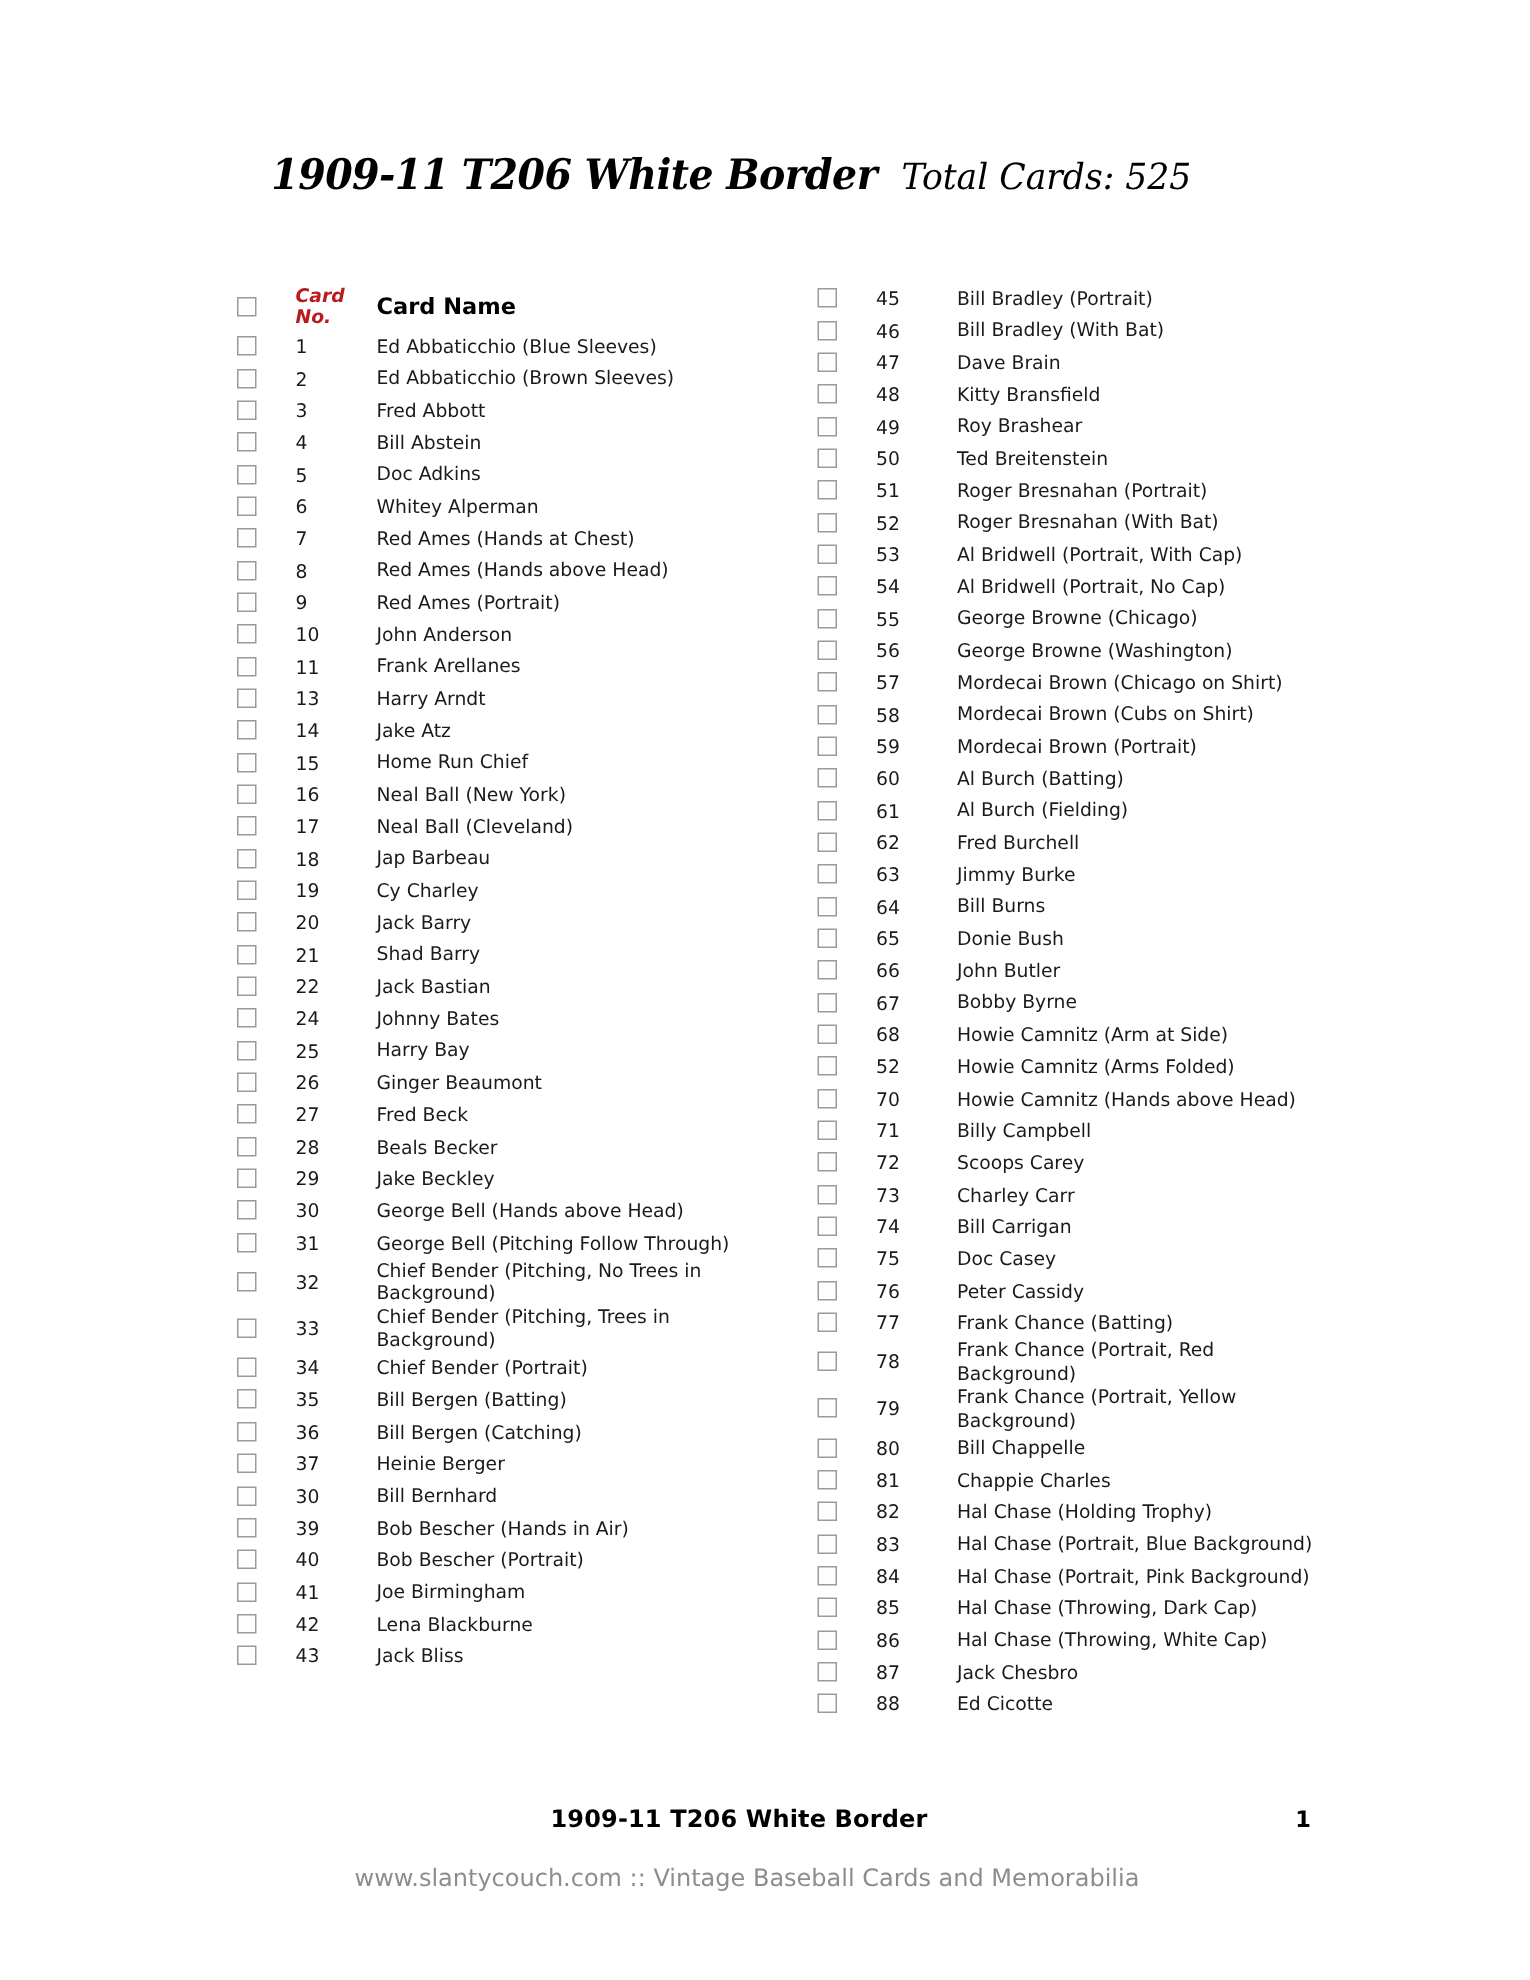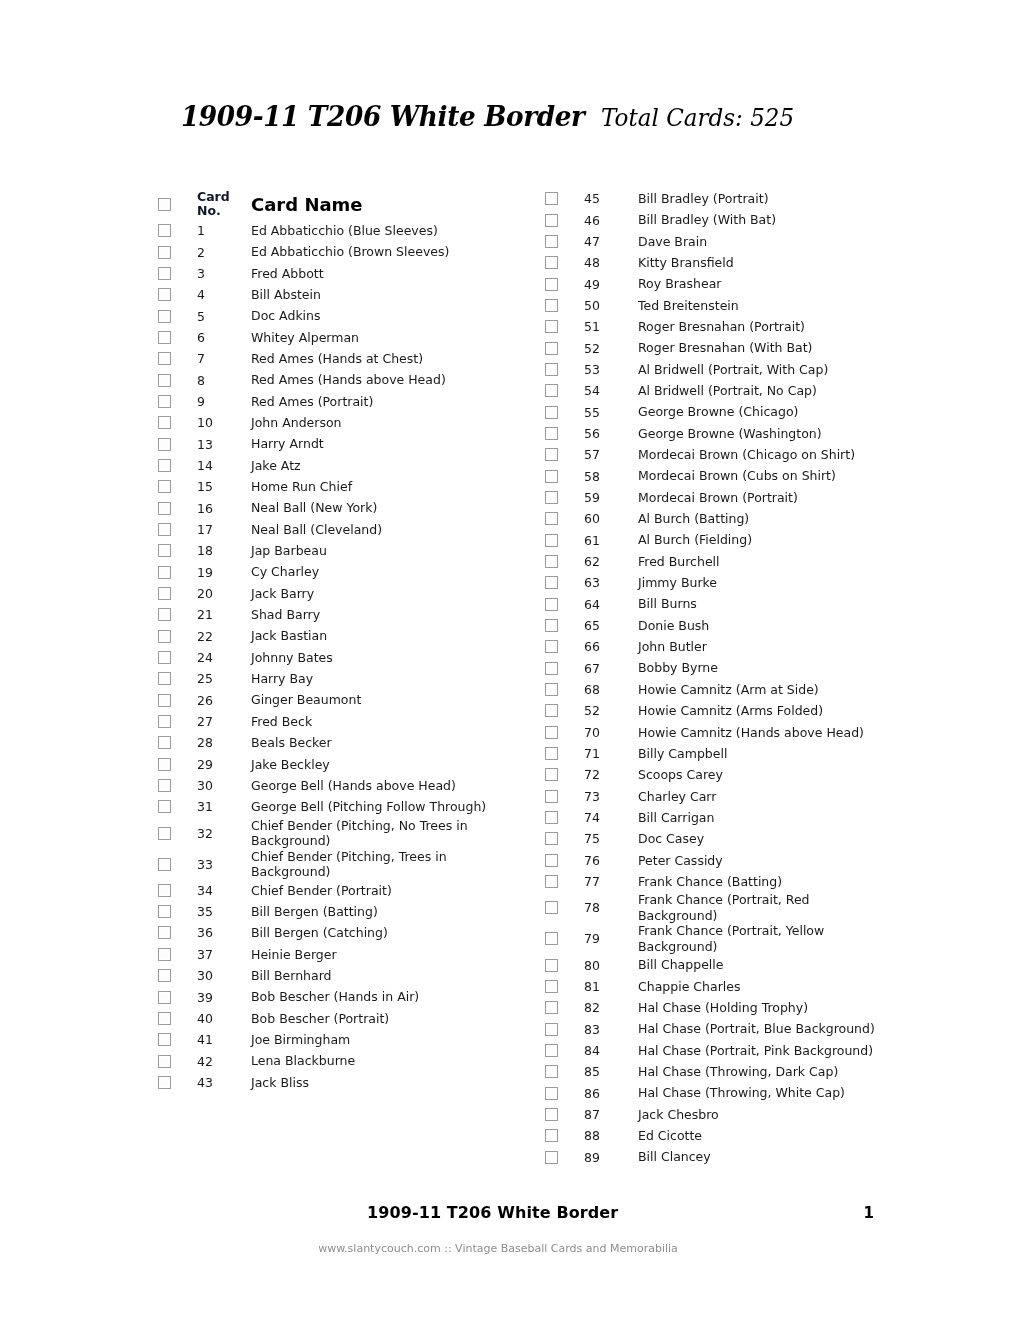--- a/index.html
+++ b/index.html
@@ -106,27 +106,28 @@
   }
 
   .hdr-num {
     flex: 0 0 52px;
     width: 52px;
     padding-left: 26px;
     box-sizing: border-box;
     font-size: 12.5px;
     line-height: 14px;
     font-weight: bold;
-    color: #0f172a;
+    color: #b91c1c;
+    font-style: italic;
   }
   .hdr-name {
     flex: 1 1 auto;
     padding-left: 28px;
     box-sizing: border-box;
-    font-size: 18px;
+    font-size: 15px;
     line-height: 15px;
     font-weight: bold;
     color: #000;
   }
 
   
   .footer-title-row {
     position: absolute;
     left: 262px;
     top: 1203px;
@@ -146,21 +147,21 @@
     font-size: 15px;
     font-weight: bold;
     color: #000;
   }
   .footer-url {
     position: absolute;
     left: 0;
     top: 1242px;
     width: 996px;
     text-align: center;
-    font-size: 11px;
+    font-size: 16px;
     color: #8d8d8d;
   }
 </style>
 </head>
 <body>
 
 <div class="doc-header">
   <div class="doc-title">1909-11 T206 White Border</div>
   <div class="doc-total">Total Cards: 525</div>
 </div>
@@ -222,20 +223,25 @@
           <span class="num">9</span>
           <span class="name">Red Ames (Portrait)</span>
         </div>
         <div class="row">
           <span class="cb"></span>
           <span class="num">10</span>
           <span class="name">John Anderson</span>
         </div>
         <div class="row">
           <span class="cb"></span>
+          <span class="num">11</span>
+          <span class="name">Frank Arellanes</span>
+        </div>
+        <div class="row">
+          <span class="cb"></span>
           <span class="num">13</span>
           <span class="name">Harry Arndt</span>
         </div>
         <div class="row">
           <span class="cb"></span>
           <span class="num">14</span>
           <span class="name">Jake Atz</span>
         </div>
         <div class="row">
           <span class="cb"></span>
@@ -594,25 +600,20 @@
         </div>
         <div class="row">
           <span class="cb"></span>
           <span class="num">87</span>
           <span class="name">Jack Chesbro</span>
         </div>
         <div class="row">
           <span class="cb"></span>
           <span class="num">88</span>
           <span class="name">Ed Cicotte</span>
-        </div>
-        <div class="row">
-          <span class="cb"></span>
-          <span class="num">89</span>
-          <span class="name">Bill Clancey</span>
         </div>
       </div>
   </div>
 
 </div>
 
 <div class="footer-title-row">
   <div class="footer-title">1909-11 T206 White Border</div>
   <div class="footer-page">1</div>
 </div>

